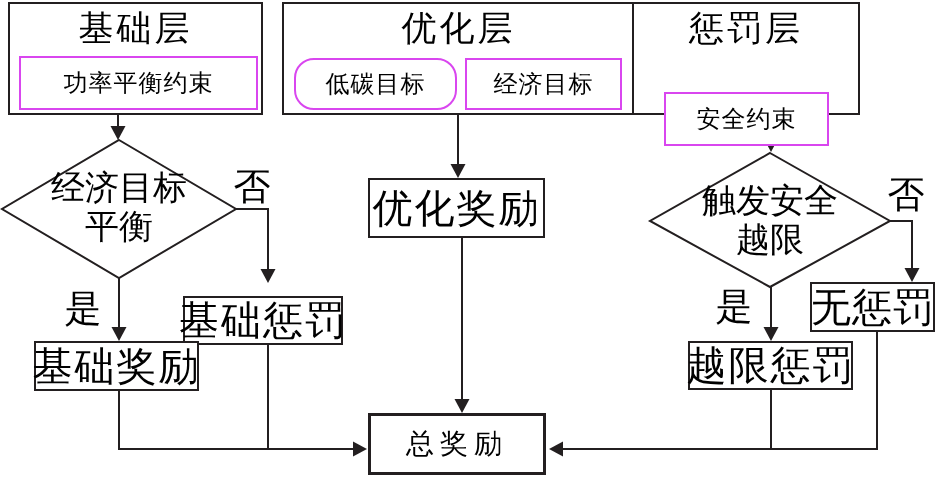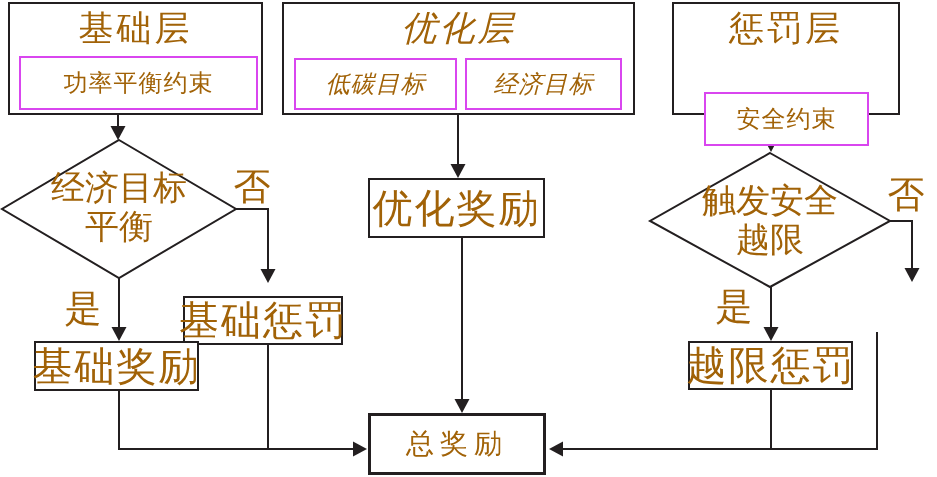--- a/index.html
+++ b/index.html
@@ -6,21 +6,21 @@
     margin: 0;
     padding: 0;
     background: #ffffff;
   }
   #canvas {
     position: relative;
     width: 937px;
     height: 477px;
     background: #ffffff;
     font-family: "Liberation Serif", "DejaVu Serif", serif;
-    color: #a16207;
+    color: #000000;
     overflow: hidden;
   }
   #wires {
     position: absolute;
     left: 0; top: 0;
     width: 937px;
     height: 477px;
     z-index: 0;
   }
   .node {
@@ -124,27 +124,27 @@
       <polygon points="119,140 236,209 119,278 2,209"></polygon>
       <polygon points="770,153 890,221 770,287 650,221"></polygon>
     </g>
   </svg>
 
   <div class="node layer-box" style="left:8px; top:2px; width:255px; height:113px;">
     <div class="layer-title">基础层</div>
     <div class="inner-box" style="left:9px; top:52px; width:239px; height:54px;">功率平衡约束</div>
   </div>
 
-  <div class="node layer-box" style="left:282px; top:2px; width:353px; height:113px;font-style:italic;">
+  <div class="node layer-box" style="left:282px; top:2px; width:353px; height:113px;">
     <div class="layer-title">优化层</div>
-    <div class="inner-box" style="left:10px; top:54px; width:163px; height:52px;">低碳目标</div>
+    <div class="inner-box" style="left:10px; top:54px; width:163px; height:52px;border-radius:20px;">低碳目标</div>
     <div class="inner-box" style="left:181px; top:54px; width:157px; height:52px;">经济目标</div>
   </div>
 
-  <div class="node layer-box" style="left:672px; top:2px; width:228px; height:113px;">
+  <div class="node layer-box" style="left:632px; top:2px; width:228px; height:113px;">
     <div class="layer-title">惩罚层</div>
     <div class="inner-box" style="left:30px; top:52px; width:165px; height:54px;margin-top:36px;">安全约束</div>
   </div>
 
   <div class="diamond-text" style="left:20px; top:168px; width:198px;">
     <div>经济目标</div>
     <div>平衡</div>
   </div>
 
   <div class="diamond-text" style="left:670px; top:181px; width:200px;">
@@ -156,18 +156,19 @@
   <div class="branch-label" style="left:58px; top:284px;">是</div>
   <div class="branch-label" style="left:881px; top:170px;">否</div>
   <div class="branch-label" style="left:709px; top:282px;">是</div>
 
   <div class="node result-label" style="left:368px; top:178px; width:177px; height:60px;">优化奖励</div>
 
   <div class="node result-label" style="left:183px; top:283px; width:160px; height:49px;margin-top:13px;">基础惩罚</div>
 
   <div class="node result-label" style="left:34px; top:341px; width:165px; height:50px;">基础奖励</div>
 
+  <div class="node result-label" style="left:810px; top:282px; width:125px; height:50px; letter-spacing:1px;">无惩罚</div>
 
   <div class="node result-label" style="left:688px; top:341px; width:165px; height:49px;">越限惩罚</div>
 
   <div class="node result-label total-box" style="left:368px; top:413px; width:178px; height:62px;">总奖励</div>
 
 </div>
 
 </body></html>

